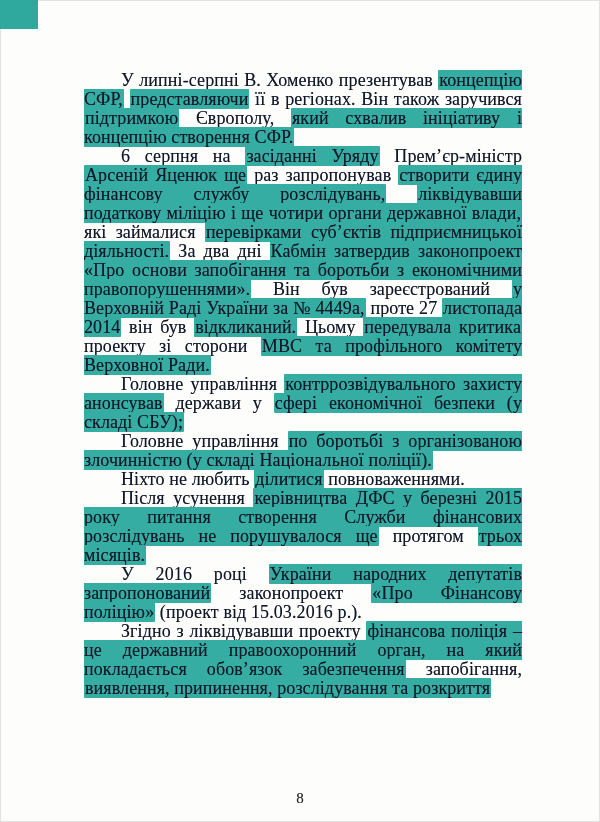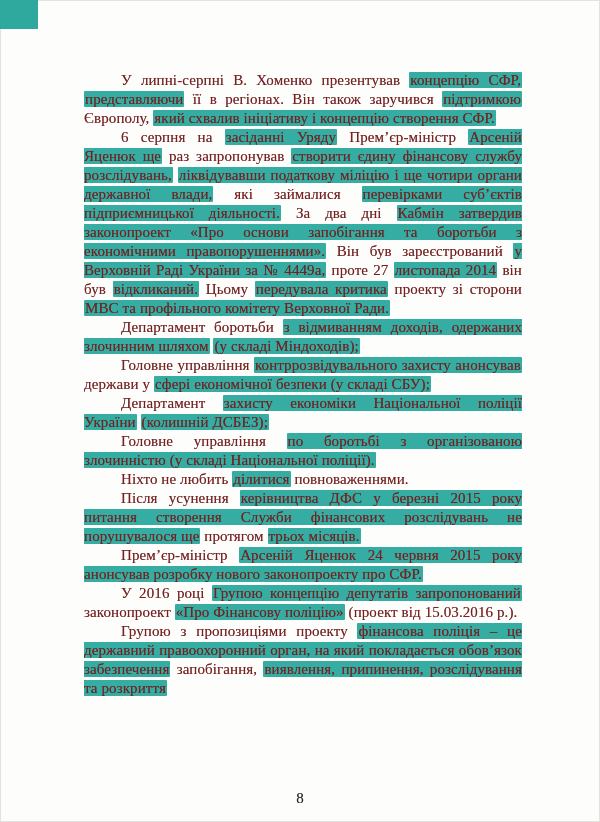--- a/index.html
+++ b/index.html
@@ -17,22 +17,22 @@
     overflow:hidden;
   }
   .corner{
     position:absolute;top:0;left:0;
     width:38px;height:29px;
     background:var(--corner,#2fa89e);
   }
   .text-block{
     position:absolute;
     top:71px;left:84px;width:438px;
-    color:#7f1d1d;
-    font-size:15px;
+    color:#0f172a;
+    font-size:18px;
     line-height:19px;
     text-align:justify;
     letter-spacing:0.1px;
     text-shadow:0 0 0.6px rgba(40,40,40,0.55);
     font-family:Liberation Serif, serif;
   }
   .para{margin:0;text-indent:37px;}
   .hl{
     background:var(--hl,#34ada3);
     padding:0 1px;
@@ -48,24 +48,21 @@
   }
 </style>
 </head>
 <body>
 
 <div class="page">
   <div class="corner"></div>
   <div class="text-block">
       <p class="para"><span class="run">У липні-серпні В. Хоменко презентував </span><span class="hl">концепцію СФР,</span><span class="run"> </span><span class="hl">представляючи</span><span class="run"> її в регіонах. Він також заручився </span><span class="hl">підтримкою</span><span class="run"> Європолу, </span><span class="hl">який схвалив ініціативу і концепцію створення СФР.</span></p>
       <p class="para"><span class="run">6 серпня на </span><span class="hl">засіданні Уряду</span><span class="run"> Прем’єр-міністр </span><span class="hl">Арсеній Яценюк ще</span><span class="run"> раз запропонував </span><span class="hl">створити єдину фінансову службу розслідувань,</span><span class="run"> </span><span class="hl">ліквідувавши податкову міліцію і ще чотири органи державної влади,</span><span class="run"> які займалися </span><span class="hl">перевірками суб’єктів підприємницької діяльності.</span><span class="run"> За два дні </span><span class="hl">Кабмін затвердив законопроект «Про основи запобігання та боротьби з економічними правопорушеннями».</span><span class="run"> Він був зареєстрований </span><span class="hl">у Верховній Раді України за № 4449а,</span><span class="run"> проте 27 </span><span class="hl">листопада 2014</span><span class="run"> він був </span><span class="hl">відкликаний.</span><span class="run"> Цьому </span><span class="hl">передувала критика</span><span class="run"> проекту зі сторони </span><span class="hl">МВС та профільного комітету Верховної Ради.</span></p>
-      <p class="para"><span class="run">Департамент боротьби </span><span class="hl">з відмиванням доходів, одержаних злочинним шляхом</span><span class="run"> </span><span class="hl">(у складі Міндоходів);</span></p>
       <p class="para"><span class="run">Головне управління </span><span class="hl">контррозвідувального захисту анонсував</span><span class="run"> держави у </span><span class="hl">сфері економічної безпеки (у складі СБУ);</span></p>
-      <p class="para"><span class="run">Департамент </span><span class="hl">захисту економіки Національної поліції України</span><span class="run"> </span><span class="hl">(колишній ДСБЕЗ);</span></p>
       <p class="para"><span class="run">Головне управління </span><span class="hl">по боротьбі з організованою злочинністю (у складі Національної поліції).</span></p>
       <p class="para"><span class="run">Ніхто не любить </span><span class="hl">ділитися</span><span class="run"> повноваженнями.</span></p>
       <p class="para"><span class="run">Після усунення </span><span class="hl">керівництва ДФС у березні 2015 року питання створення Служби фінансових розслідувань не порушувалося ще</span><span class="run"> протягом </span><span class="hl">трьох місяців.</span></p>
-      <p class="para"><span class="run">Прем’єр-міністр </span><span class="hl">Арсеній Яценюк 24 червня 2015 року анонсував розробку нового законопроекту про СФР.</span></p>
-      <p class="para"><span class="run">У 2016 році </span><span class="hl">Групою концепцію депутатів запропонований</span><span class="run"> законопроект </span><span class="hl">«Про Фінансову поліцію»</span><span class="run"> (проект від 15.03.2016 р.).</span></p>
-      <p class="para"><span class="run">Групою з пропозиціями проекту </span><span class="hl">фінансова поліція – це державний правоохоронний орган, на який покладається обов’язок забезпечення</span><span class="run"> запобігання, </span><span class="hl">виявлення, припинення, розслідування та розкриття</span></p>
+      <p class="para"><span class="run">У 2016 році </span><span class="hl">України народних депутатів запропонований</span><span class="run"> законопроект </span><span class="hl">«Про Фінансову поліцію»</span><span class="run"> (проект від 15.03.2016 р.).</span></p>
+      <p class="para"><span class="run">Згідно з ліквідувавши проекту </span><span class="hl">фінансова поліція – це державний правоохоронний орган, на який покладається обов’язок забезпечення</span><span class="run"> запобігання, </span><span class="hl">виявлення, припинення, розслідування та розкриття</span></p>
     </div>
   <div class="page-number">8</div>
 </div>
 
 </body></html>

